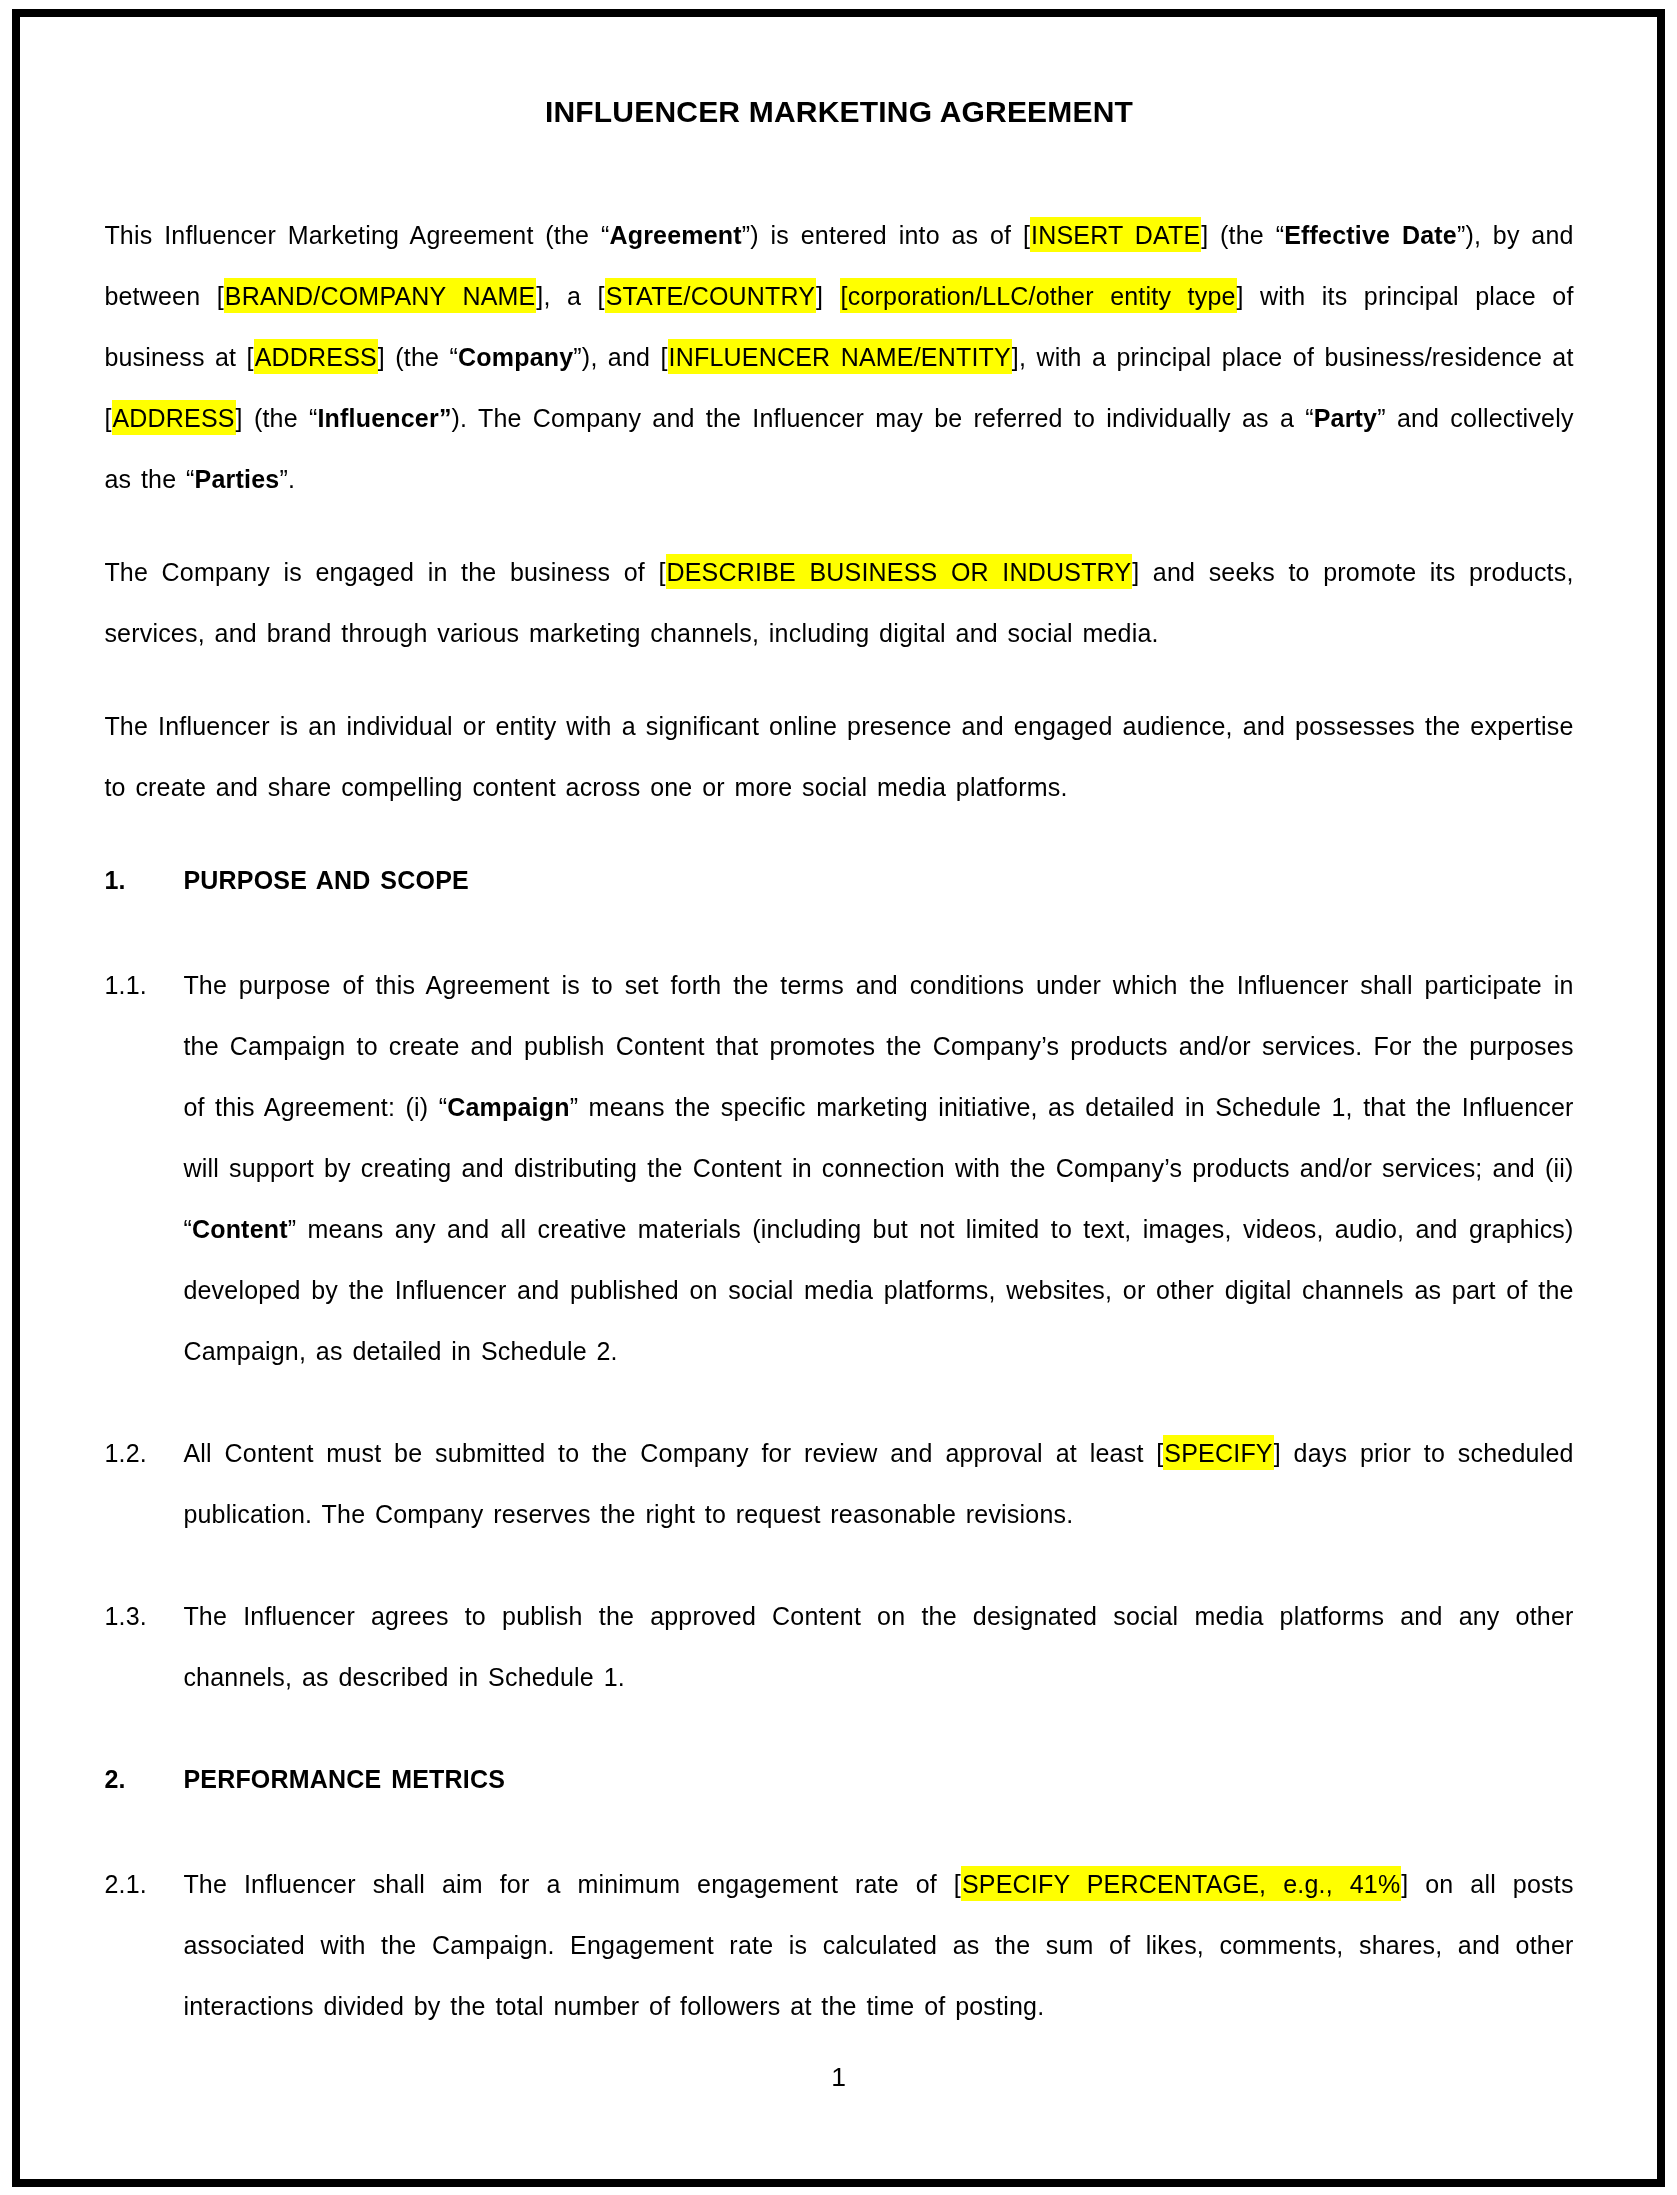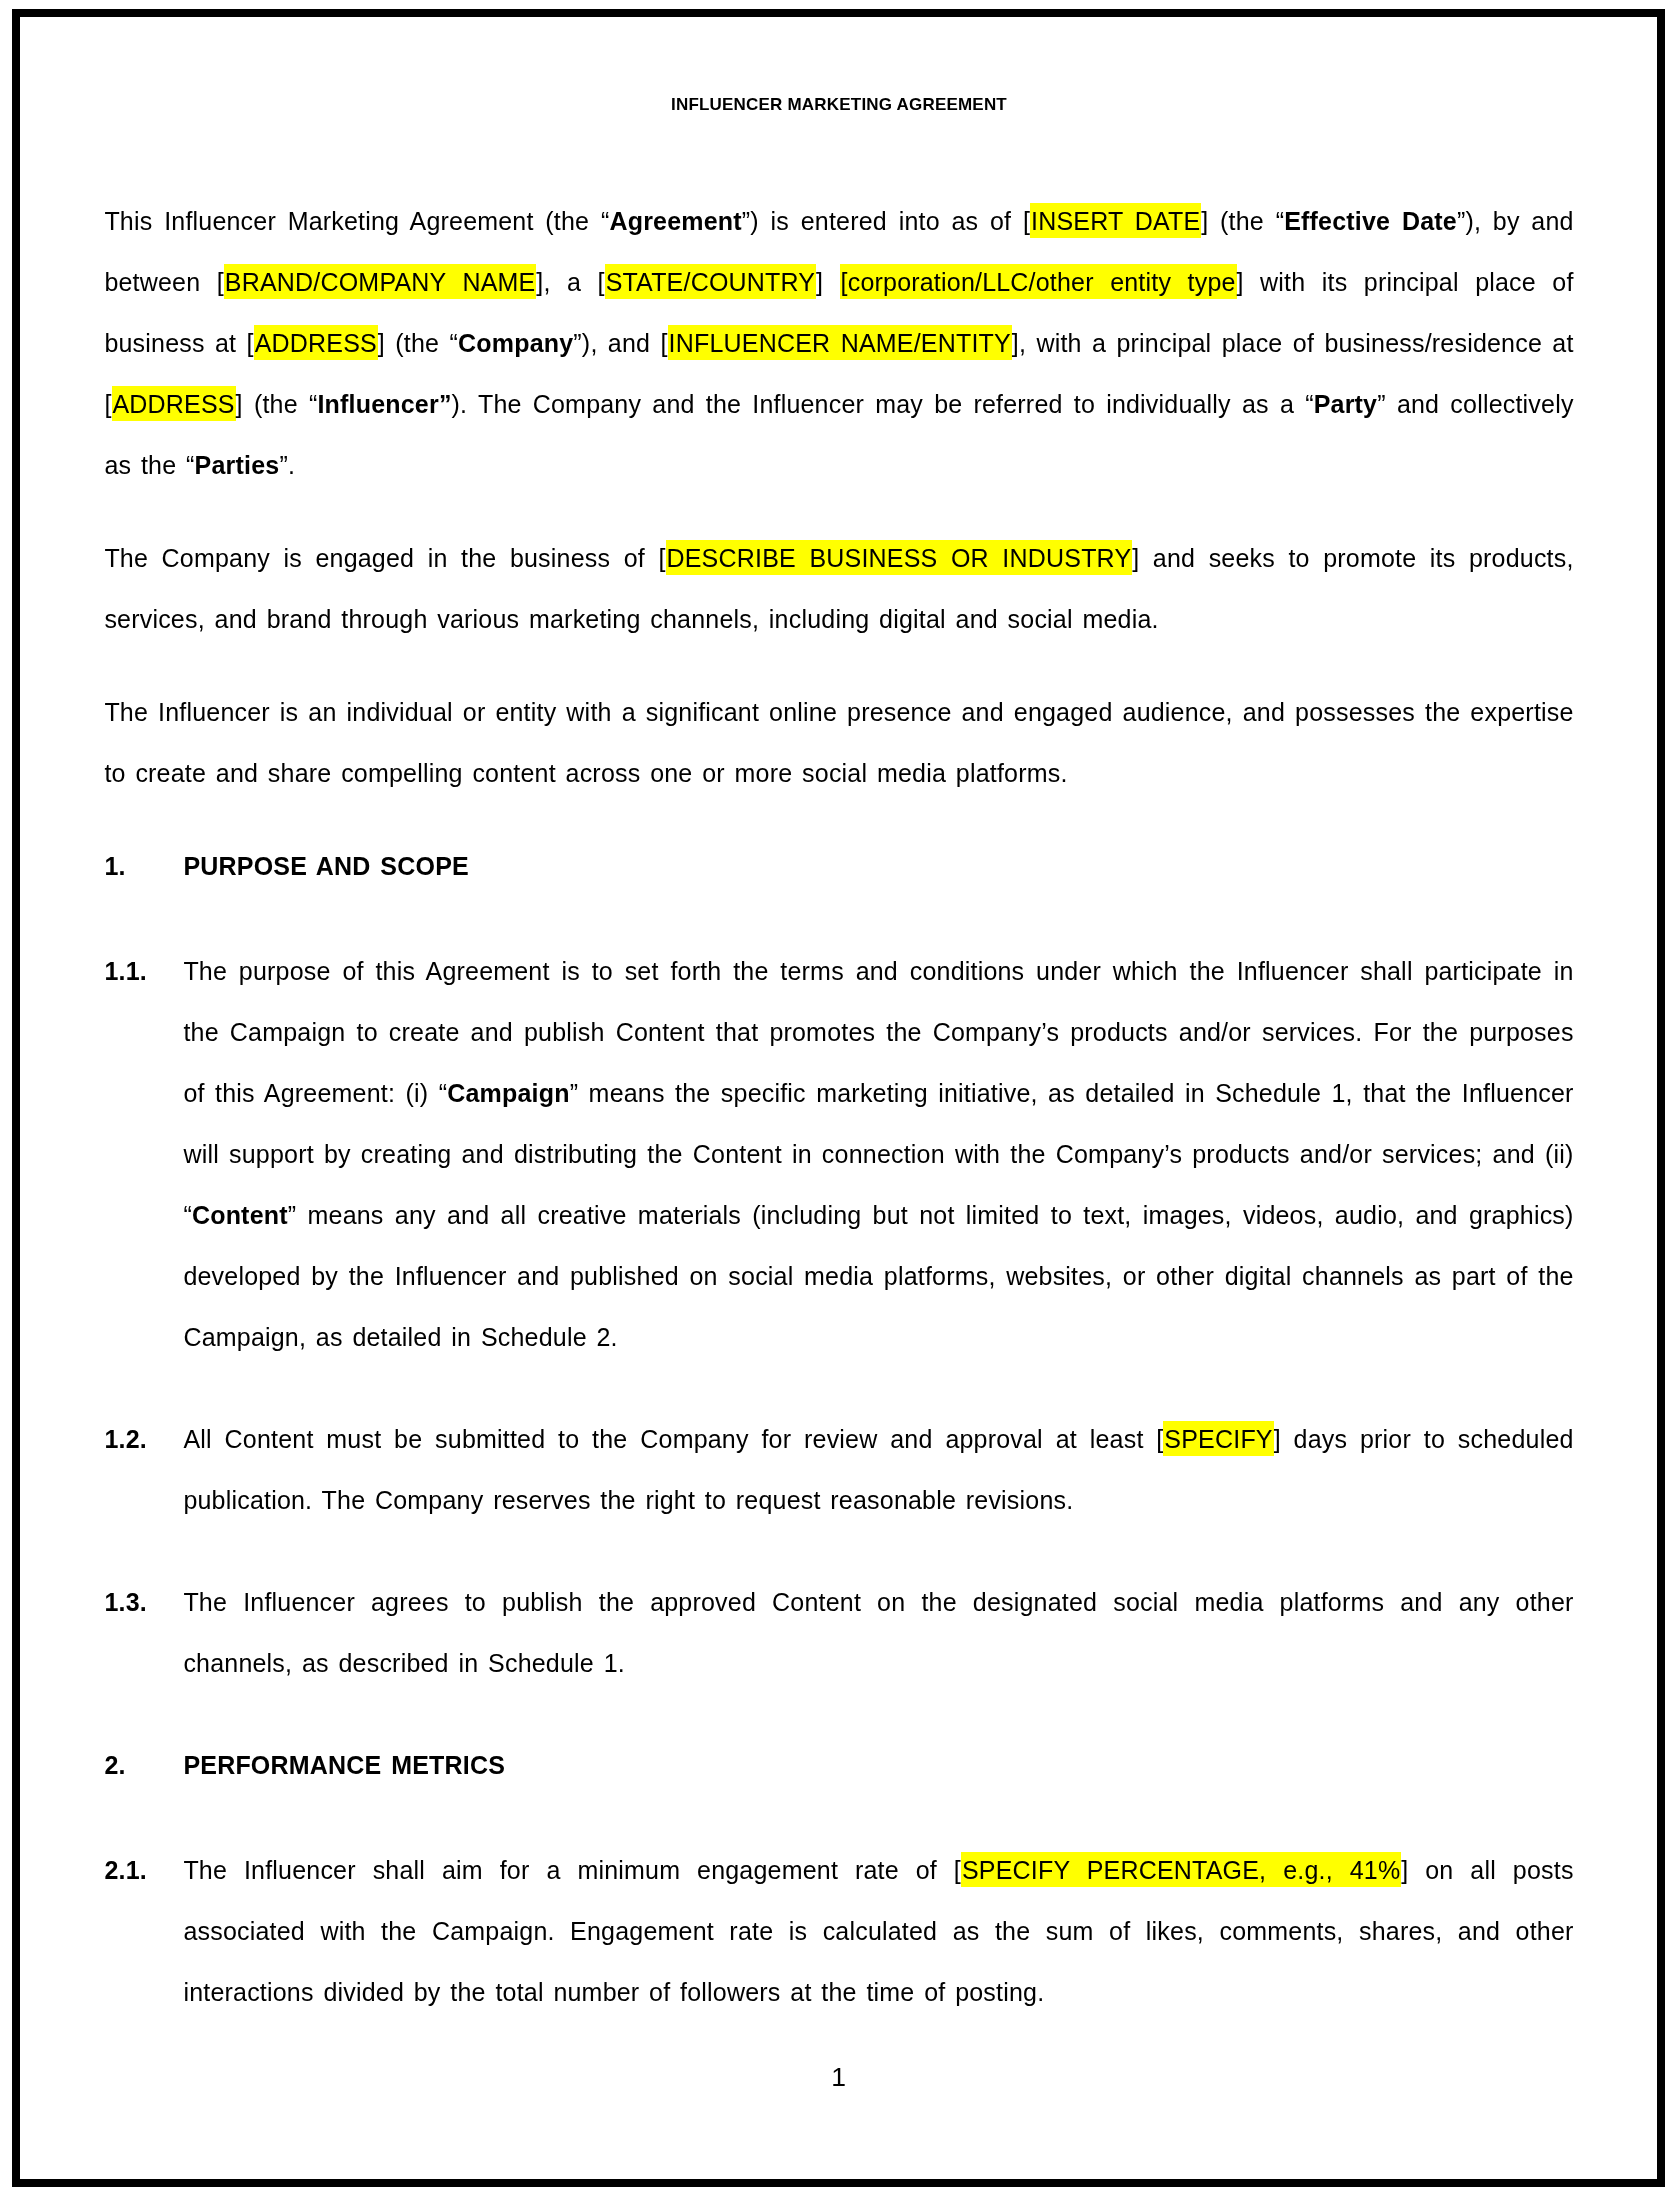--- a/index.html
+++ b/index.html
@@ -23,21 +23,21 @@
     border: 8px solid #000000;
     background: #ffffff;
     box-sizing: border-box;
   }
   .content {
     padding: 78px 83px 0 84px;
   }
   .doc-title {
     text-align: center;
     font-weight: 700;
-    font-size: 17px;
+    font-size: 30px;
     letter-spacing: 0.2px;
     margin: 0 0 76px 0;
   }
   .blk {
     font-size: 25px;
     line-height: 61px;
     word-spacing: 2.6px;
     letter-spacing: 0.2px;
   }
   .blk.p {
@@ -50,21 +50,21 @@
     font-weight: 700;
   }
   .blk.n {
     display: flex;
     margin: 0 0 41px 0;
   }
   .blk .num {
     flex: 0 0 79px;
     font-weight: inherit;
   }
-  .blk.n .num { font-weight: 700; }
+  .blk.n .num { font-weight: 400; }
   .blk .txt {
     flex: 1 1 auto;
   }
   .blk.n .txt {
     text-align: justify;
   }
   .b { font-weight: 700; }
   .hl {
     background: #ffff00;
     padding: 3.5px 0.9px;

